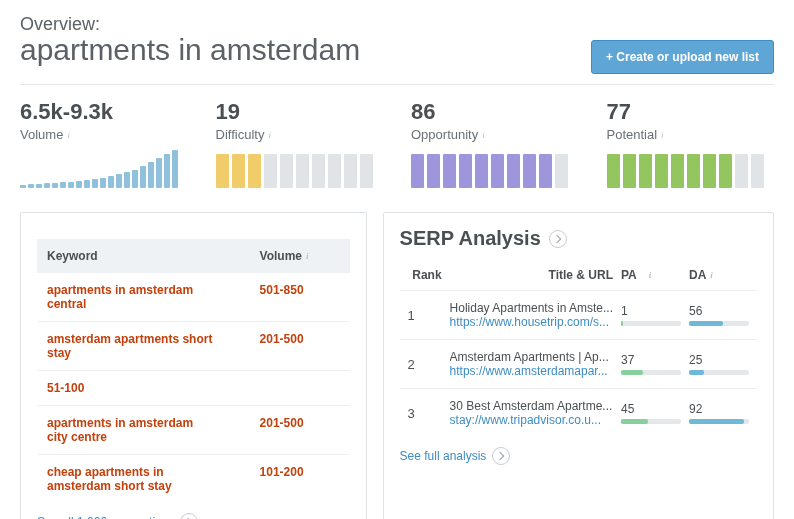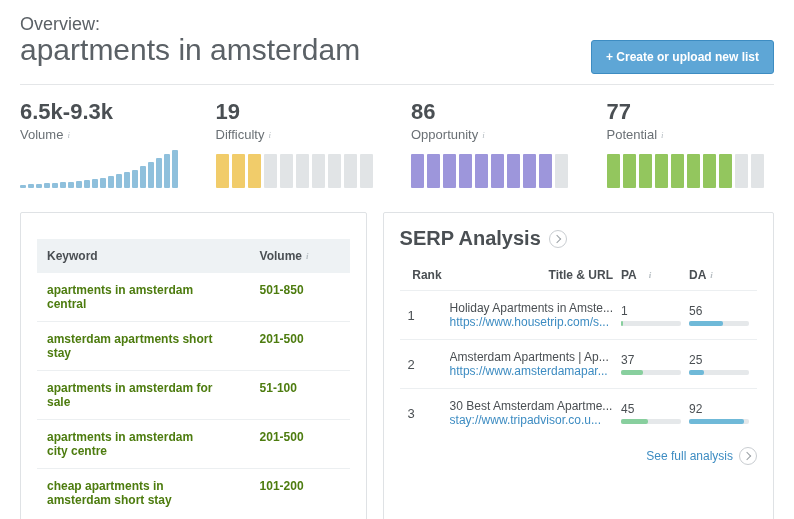--- a/index.html
+++ b/index.html
@@ -128,36 +128,35 @@
     color: #4a4f53;
     margin-top: 12px;
   }
   .kw-head .col-k { flex: 1; }
   .kw-head .col-v { width: 80px; text-align: left; display:flex; align-items:center; gap:4px;}
   .kw-row {
     display: flex;
     padding: 10px 10px;
     font-size: 12px;
     font-weight: 600;
-    color: #4d7c0f;
+    color: #c2410c;
     border-bottom: 1px solid #eceff1;
     gap: 47px;
   }
   .kw-row:last-of-type { border-bottom: none; }
   .kw-row .col-k { flex: 1; }
   .kw-row .col-v { width: 80px; }
 
   .see-all {
     text-align: right;
     font-size: 12px;
     color: #3d8cc2;
     margin-top: 10px;
     cursor: pointer;
     display: flex;
-    justify-content: flex-end;
     align-items: center;
     gap: 6px;
   }
 
   
   .serp-head {
     display: flex;
     padding: 8px 8px;
     font-size: 12px;
     font-weight: 700;
@@ -311,21 +310,20 @@
     <div id="kw-rows">
         <div class="kw-row">
           <div class="col-k">apartments in amsterdam central</div>
           <div class="col-v">501-850</div>
         </div>
         <div class="kw-row">
           <div class="col-k">amsterdam apartments short stay</div>
           <div class="col-v">201-500</div>
         </div>
         <div class="kw-row">
-          <div class="col-k">apartments in amsterdam for sale</div>
           <div class="col-v">51-100</div>
         </div>
         <div class="kw-row">
           <div class="col-k">apartments in amsterdam city centre</div>
           <div class="col-v">201-500</div>
         </div>
         <div class="kw-row">
           <div class="col-k">cheap apartments in amsterdam short stay</div>
           <div class="col-v">101-200</div>
         </div>

